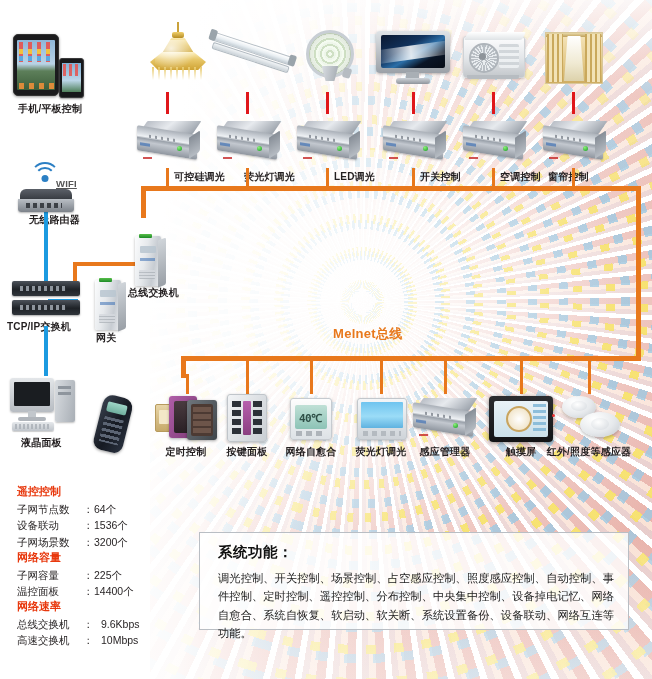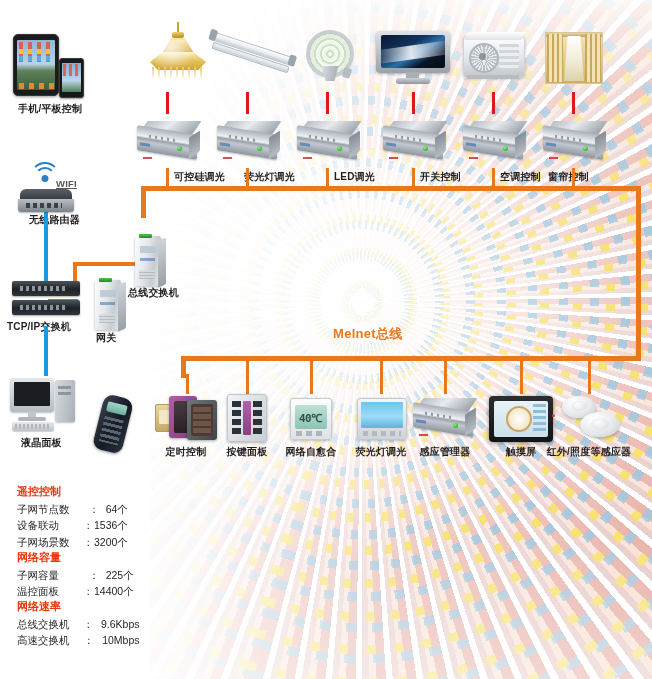--- a/index.html
+++ b/index.html
@@ -552,21 +552,21 @@
   .sensors .s2{left:20px;top:16px;width:40px;height:25px;}
   .sensors .d1{position:absolute;left:11px;top:5px;width:16px;height:10px;border-radius:50%;background:radial-gradient(ellipse at 40% 35%,#fff,#d3d8dd);}
   .sensors .d2{position:absolute;left:31px;top:22px;width:18px;height:12px;border-radius:50%;background:radial-gradient(ellipse at 40% 35%,#fff,#d3d8dd);}
 
   
   .specblock{position:absolute;z-index:8;}
   .spec-title{
     font-size:11px;font-weight:bold;color:#E8380D;margin-bottom:3px;line-height:1.2;
   }
   .spec-row{
-    display:flex;font-size:10.5px;color:#231f20;line-height:1.55;white-space:nowrap;justify-content:space-between;
+    display:flex;font-size:10.5px;color:#231f20;line-height:1.55;white-space:nowrap;
   }
   .spec-k{width:66px;display:inline-block;}
   .spec-sep{width:11px;display:inline-block;}
   .spec-v{display:inline-block;}
   .spec-row.wide .spec-k{width:66px;}
   .spec-row.wide .spec-sep{width:18px;}
 
   
   .sysbox{
     position:absolute;
@@ -978,14 +978,18 @@
       <span class="spec-sep">：</span>
       <span class="spec-v">9.6Kbps</span>
     </div>
     <div class="spec-row wide">
       <span class="spec-k">高速交换机</span>
       <span class="spec-sep">：</span>
       <span class="spec-v">10Mbps</span>
     </div>
   </div>
 
+  <div class="sysbox">
+    <h3>系统功能：</h3>
+    <p>调光控制、开关控制、场景控制、占空感应控制、照度感应控制、自动控制、事件控制、定时控制、遥控控制、分布控制、中央集中控制、设备掉电记忆、网络自愈合、系统自恢复、软启动、软关断、系统设置备份、设备联动、网络互连等功能。</p>
+  </div>
 
 </div>
 
 </body></html>

